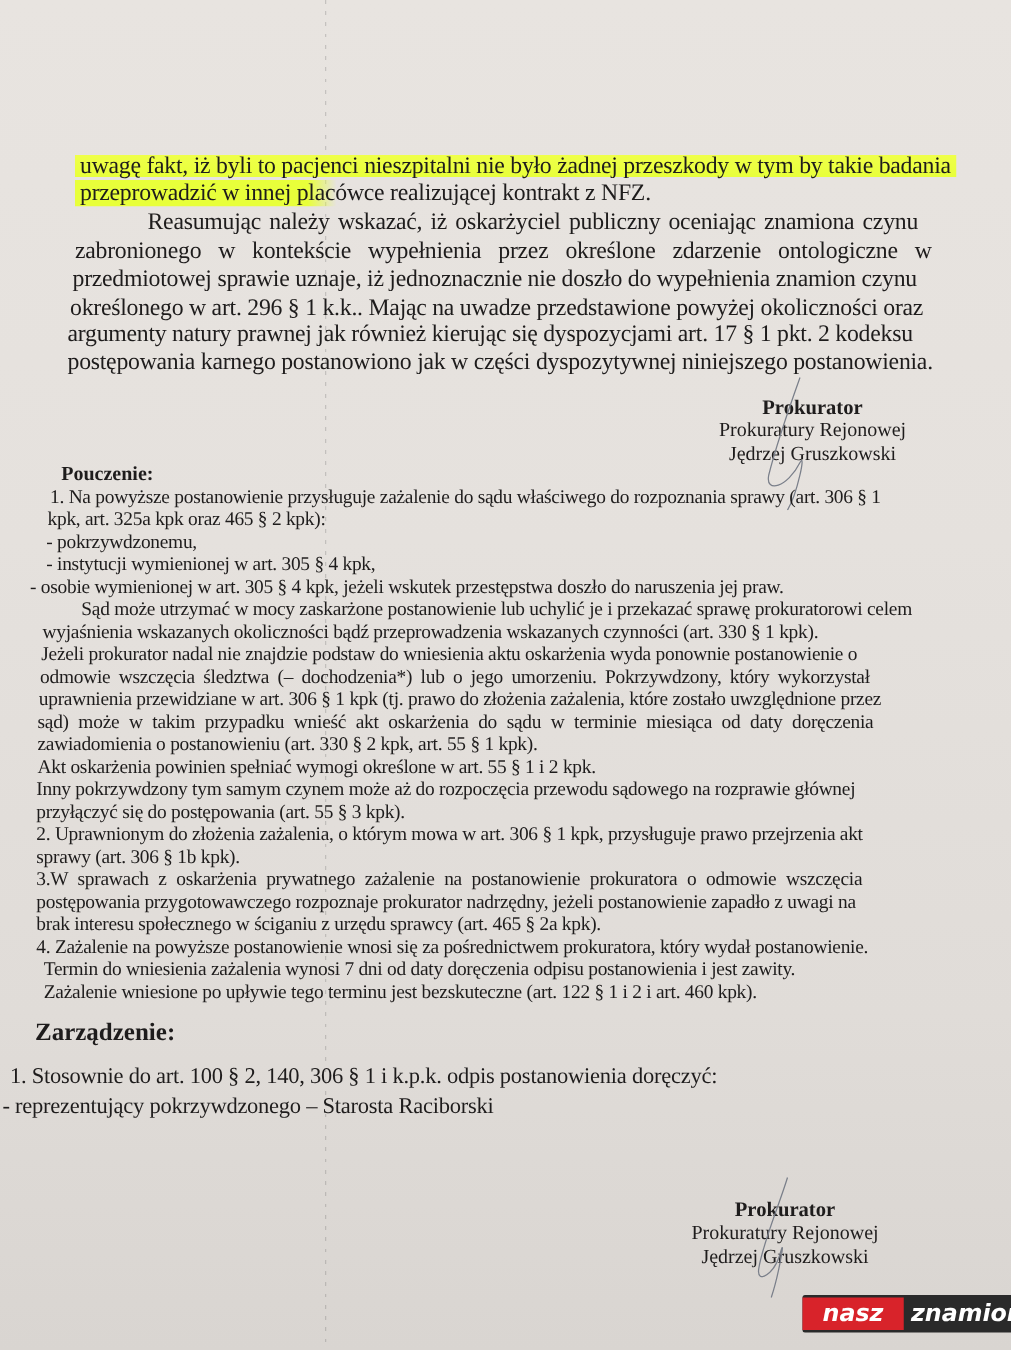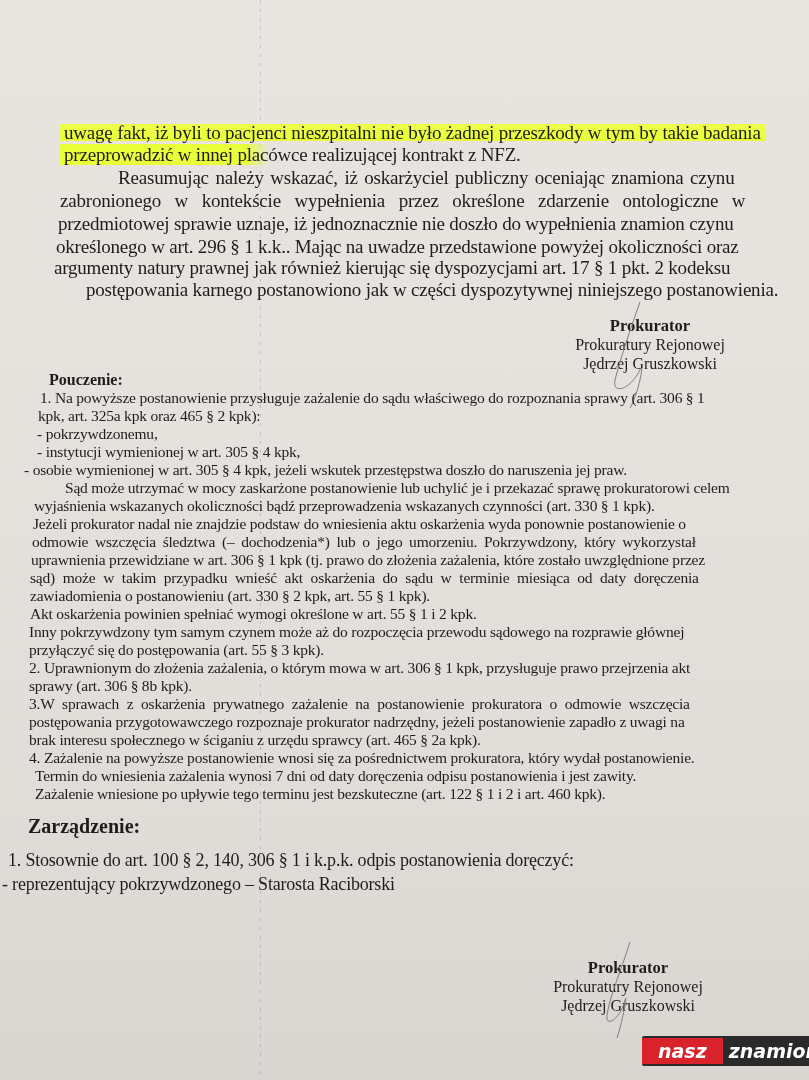--- a/index.html
+++ b/index.html
@@ -41,21 +41,21 @@
   <div class="fold"></div>
 
   <div class="line body-text" style="left:64px; top:122px;"><span class="hl">uwagę fakt, iż byli to pacjenci nieszpitalni nie było żadnej przeszkody w tym by takie badania</span></div>
   <div class="line body-text" style="left:64px; top:144px;"><span class="hl" style="background:linear-gradient(90deg,#e8ff3a 0%,#e8ff3a 40%,rgba(232,255,58,0) 45%)">przeprowadzić w innej placówce realizującej kontrakt z NFZ.</span></div>
 
   <div class="line body-text" style="left:118px; top:167px; word-spacing:2px;">Reasumując należy wskazać, iż oskarżyciel publiczny oceniając znamiona czynu</div>
   <div class="line body-text" style="left:60px; top:190px; word-spacing:9px;">zabronionego w kontekście wypełnienia przez określone zdarzenie ontologiczne w</div>
   <div class="line body-text" style="left:58px; top:213px;">przedmiotowej sprawie uznaje, iż jednoznacznie nie doszło do wypełnienia znamion czynu</div>
   <div class="line body-text" style="left:56px; top:236px;">określonego w art. 296 § 1 k.k.. Mając na uwadze przedstawione powyżej okoliczności oraz</div>
   <div class="line body-text" style="left:54px; top:257px;">argumenty natury prawnej jak również kierując się dyspozycjami art. 17 § 1 pkt. 2 kodeksu</div>
-  <div class="line body-text" style="left:54px; top:279px;margin-left:32px;">postępowania karnego postanowiono jak w części dyspozytywnej niniejszego postanowienia.</div>
+  <div class="line body-text" style="left:54px; top:279px;">postępowania karnego postanowiono jak w części dyspozytywnej niniejszego postanowienia.</div>
 
   <div class="sig" style="left:560px; top:316px; width:180px;">
     <div class="t b">Prokurator</div>
     <div class="t">Prokuratury Rejonowej</div>
     <div class="t">Jędrzej Gruszkowski</div>
   </div>
   <svg class="scribble" style="left:600px; top:300px;" width="60" height="110">
     <path d="M40 2 C30 30, 20 60, 15 80 C12 95, 30 90, 40 70 C45 60, 38 95, 30 108" stroke="#7a7f8a" stroke-width="1" fill="none"></path>
   </svg>
 
@@ -69,21 +69,21 @@
   <div class="line small-text" style="left:34px; top:497px;">wyjaśnienia wskazanych okoliczności bądź przeprowadzenia wskazanych czynności (art. 330 § 1 kpk).</div>
   <div class="line small-text" style="left:33px; top:515px;">Jeżeli prokurator nadal nie znajdzie podstaw do wniesienia aktu oskarżenia wyda ponownie postanowienie o</div>
   <div class="line small-text" style="left:32px; top:533px; word-spacing:3px;">odmowie wszczęcia śledztwa (– dochodzenia*) lub o jego umorzeniu. Pokrzywdzony, który wykorzystał</div>
   <div class="line small-text" style="left:31px; top:551px;">uprawnienia przewidziane w art. 306 § 1 kpk (tj. prawo do złożenia zażalenia, które zostało uwzględnione przez</div>
   <div class="line small-text" style="left:30px; top:569px; word-spacing:4px;">sąd) może w takim przypadku wnieść akt oskarżenia do sądu w terminie miesiąca od daty doręczenia</div>
   <div class="line small-text" style="left:30px; top:587px;">zawiadomienia o postanowieniu (art. 330 § 2 kpk, art. 55 § 1 kpk).</div>
   <div class="line small-text" style="left:30px; top:605px;">Akt oskarżenia powinien spełniać wymogi określone w art. 55 § 1 i 2 kpk.</div>
   <div class="line small-text" style="left:29px; top:623px;">Inny pokrzywdzony tym samym czynem może aż do rozpoczęcia przewodu sądowego na rozprawie głównej</div>
   <div class="line small-text" style="left:29px; top:641px;">przyłączyć się do postępowania (art. 55 § 3 kpk).</div>
   <div class="line small-text" style="left:29px; top:659px;">2. Uprawnionym do złożenia zażalenia, o którym mowa w art. 306 § 1 kpk, przysługuje prawo przejrzenia akt</div>
-  <div class="line small-text" style="left:29px; top:677px;">sprawy (art. 306 § 8b kpk).</div>
+  <div class="line small-text" style="left:29px; top:677px;">sprawy (art. 306 § 1b kpk).</div>
   <div class="line small-text" style="left:29px; top:695px; word-spacing:4px;">3.W sprawach z oskarżenia prywatnego zażalenie na postanowienie prokuratora o odmowie wszczęcia</div>
   <div class="line small-text" style="left:29px; top:713px;">postępowania przygotowawczego rozpoznaje prokurator nadrzędny, jeżeli postanowienie zapadło z uwagi na</div>
   <div class="line small-text" style="left:29px; top:731px;">brak interesu społecznego w ściganiu z urzędu sprawcy (art. 465 § 2a kpk).</div>
   <div class="line small-text" style="left:29px; top:749px;">4. Zażalenie na powyższe postanowienie wnosi się za pośrednictwem prokuratora, który wydał postanowienie.</div>
   <div class="line small-text" style="left:35px; top:767px;">Termin do wniesienia zażalenia wynosi 7 dni od daty doręczenia odpisu postanowienia i jest zawity.</div>
   <div class="line small-text" style="left:35px; top:785px;">Zażalenie wniesione po upływie tego terminu jest bezskuteczne (art. 122 § 1 i 2 i art. 460 kpk).</div>
 
   <div class="line heading2" style="left:8px; top:815px;">Zarządzenie:</div>
   <div class="line body-text" style="left:8px; top:850px; font-size:18px;">1. Stosownie do art. 100 § 2, 140, 306 § 1 i k.p.k. odpis postanowienia doręczyć:</div>
   <div class="line body-text" style="left:2px; top:874px; font-size:18px;">- reprezentujący pokrzywdzonego – Starosta Raciborski</div>

